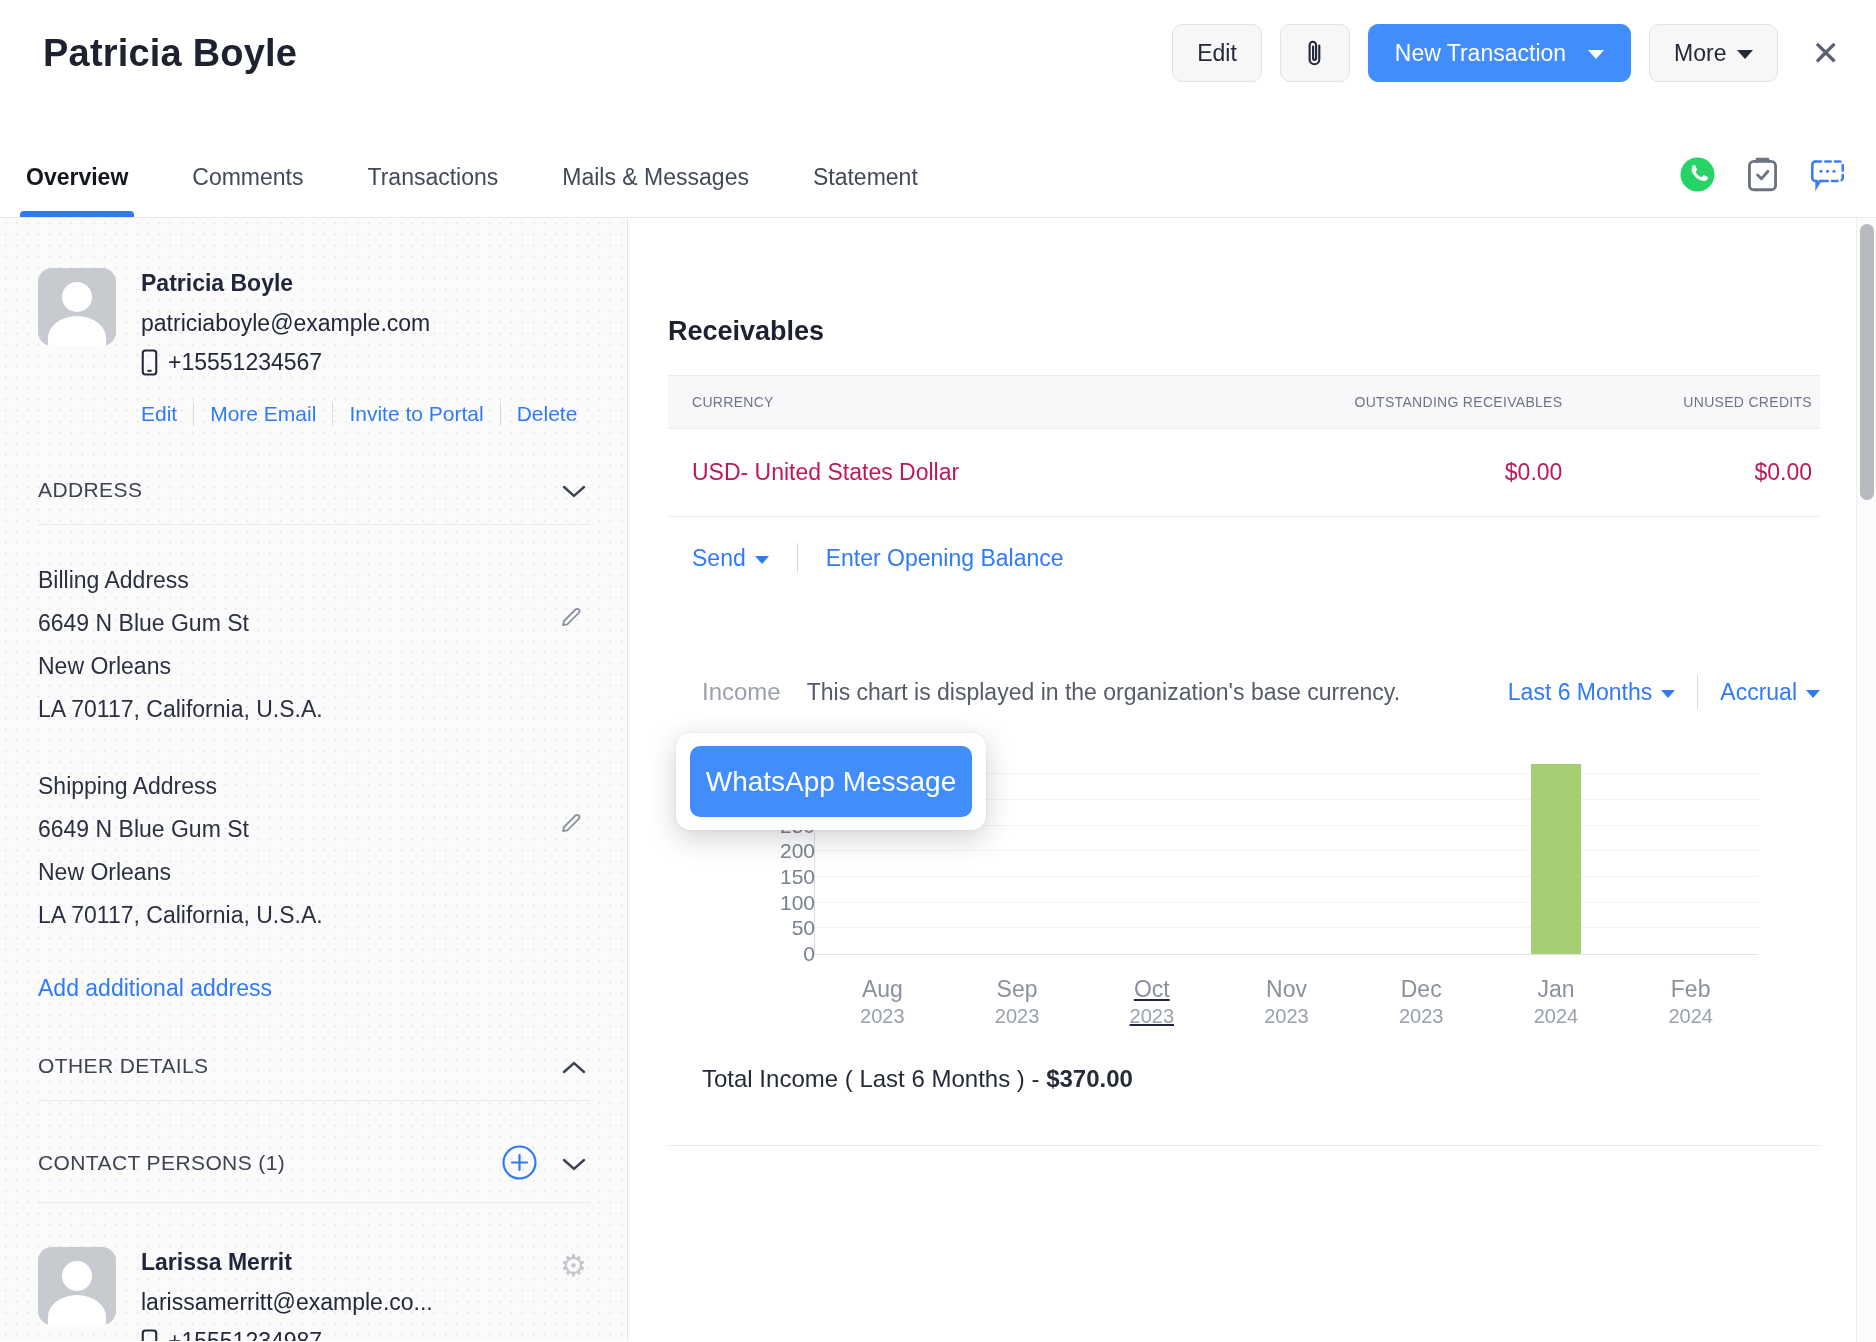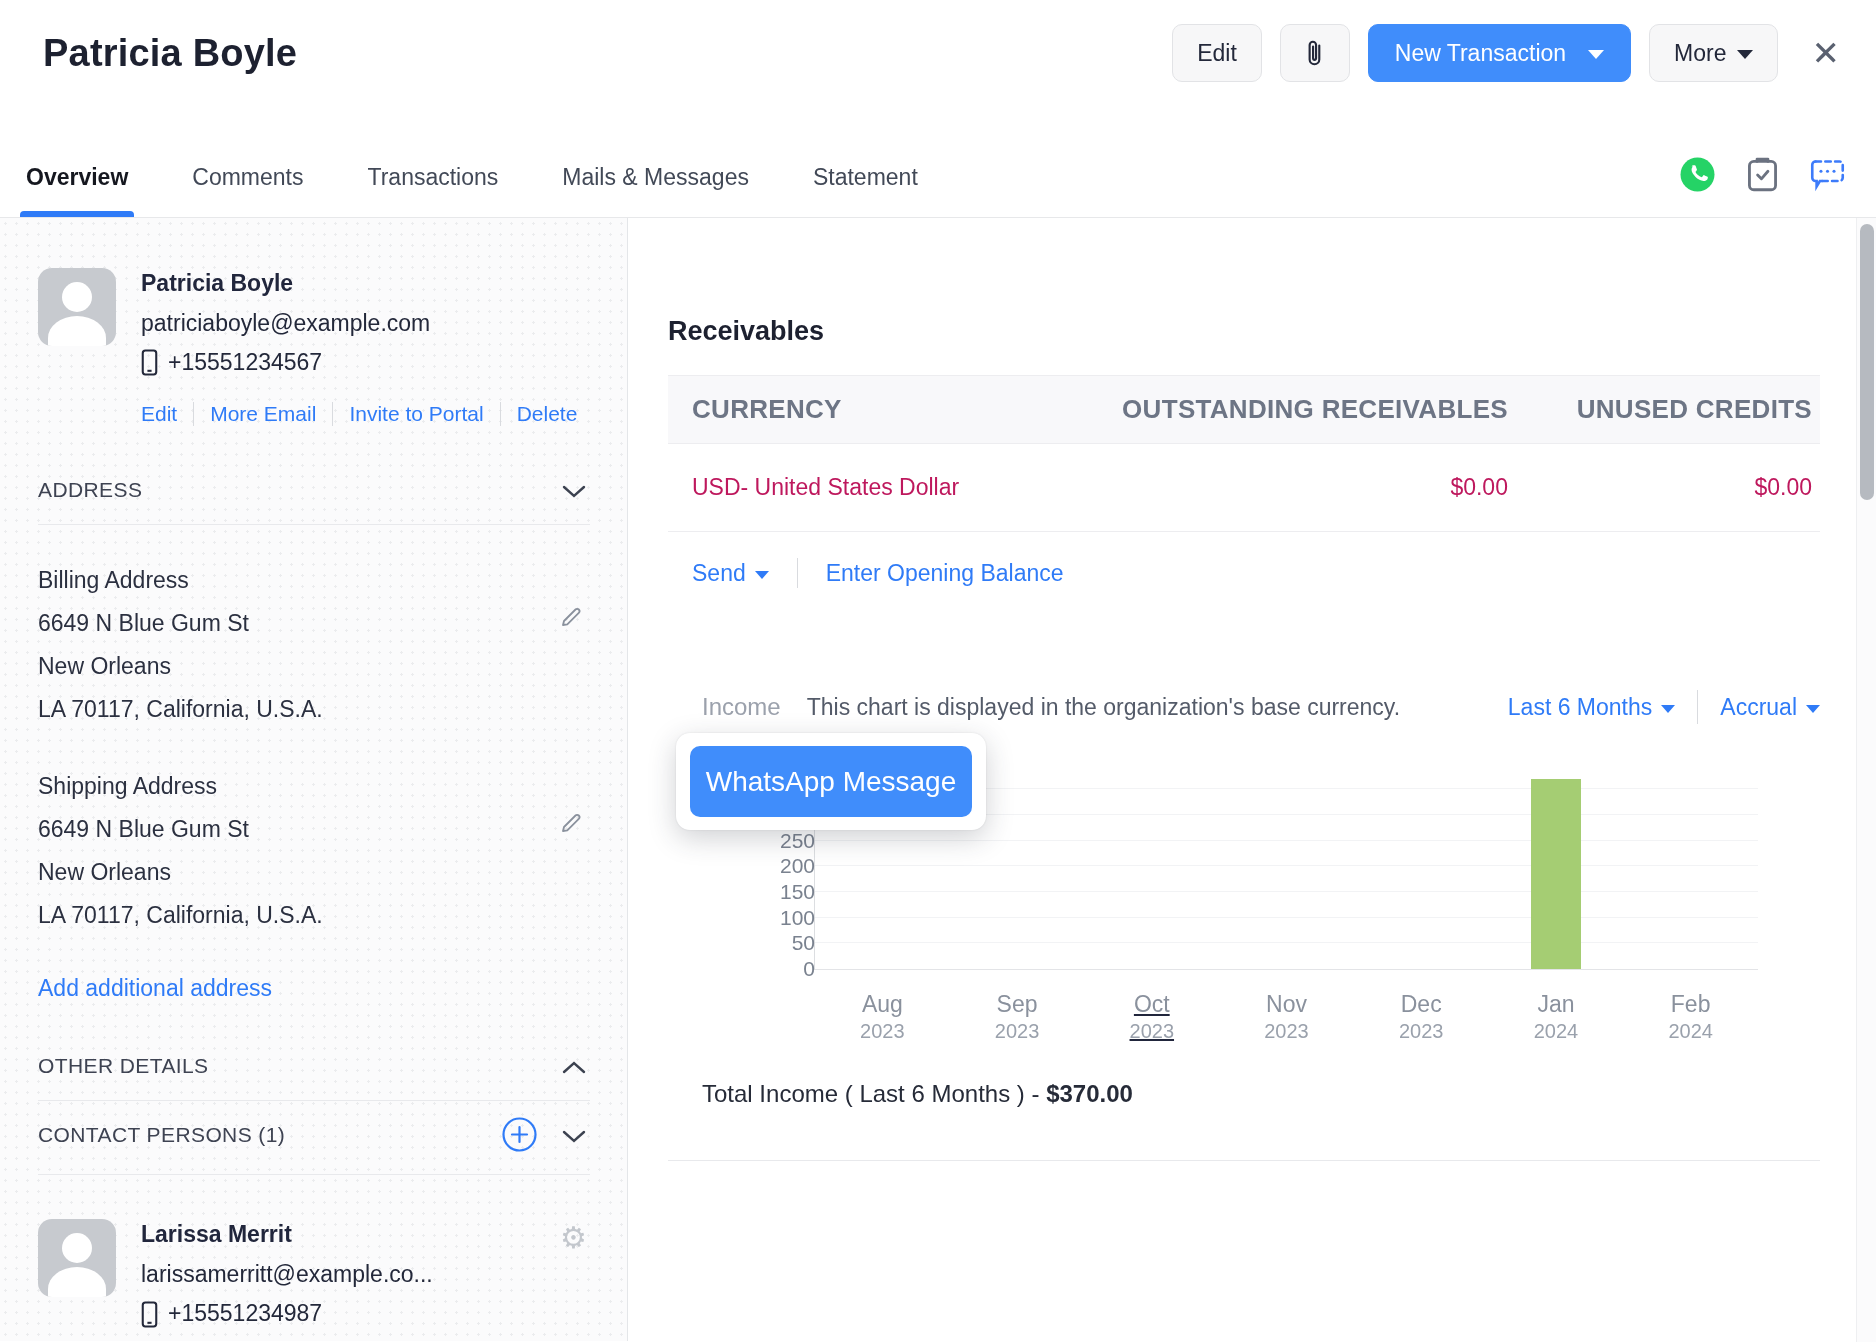--- a/index.html
+++ b/index.html
@@ -59,21 +59,21 @@
   .person-card { display:flex; gap:25px; margin-top:44px; position:relative; }
   .gear-btn { position:absolute; right:0; top:4px; background:none; border:none; cursor:pointer; font-size:30px; color:#c3c7cd; line-height:1; }
 
   
   .due-label { font-size:23px; color:#7a8294; line-height:42px; }
   .due-value { font-size:23px; color:#2b3040; line-height:42px; }
   .recv-title { font-size:27px; font-weight:700; color:#1d2130; margin-top:52px; }
 
   .recv-table { width:100%; border-collapse:collapse; margin-top:28px; }
   .recv-table thead tr { background:#f8f8fa; }
-  .recv-table th { font-size:26px; font-weight:700; color:#6d7585; letter-spacing:.3px; text-align:right; padding:18px 8px; border-top:1px solid #ededf0; border-bottom:1px solid #ededf0; }
+  .recv-table th { font-size:14px; font-weight:400; color:#6d7585; letter-spacing:.3px; text-align:right; padding:18px 8px; border-top:1px solid #ededf0; border-bottom:1px solid #ededf0; }
   .recv-table th:first-child { text-align:left; padding-left:24px; }
   .recv-table td { font-size:23px; color:#be185d; text-align:right; padding:30px 8px; border-bottom:1px solid #ededf0; }
   .recv-table td:first-child { text-align:left; padding-left:24px; }
 
   .send-row { display:flex; align-items:center; margin-top:26px; padding-left:24px; }
   .blue-link { color:#2f7bf7; font-size:23px; text-decoration:none; display:inline-flex; align-items:center; cursor:pointer; background:none; border:none; font-family:inherit; }
   .blue-link .caret { border-top-width:8px; border-left-width:7px; border-right-width:7px; margin-left:9px; }
   .send-row .sep { width:1px; height:30px; background:#d9dbdf; margin:0 28px; }
 
   .income-row { display:flex; align-items:baseline; margin-top:102px; }
@@ -241,21 +241,21 @@
     <div class="section-head">
       <span class="section-title">OTHER DETAILS</span>
       <span>
         <svg width="26" height="16" viewBox="0 0 26 16" fill="none" stroke="#3c4250" stroke-width="2.4" stroke-linecap="round">
             <polyline points="3,13 13,4 23,13"></polyline>
           </svg>
       </span>
     </div>
     <hr>
 
-    <div class="section-head" style="margin-top:16px;">
+    <div class="section-head" style="margin-top:44px;">
       <span class="section-title">CONTACT PERSONS (1)</span>
       <span class="section-head-icons">
         <span>
           <svg width="35" height="35" viewBox="0 0 35 35" fill="none" stroke="#2f7bf7" stroke-width="2.2" stroke-linecap="round">
             <circle cx="17.5" cy="17.5" r="16"></circle>
             <line x1="17.5" y1="10" x2="17.5" y2="25"></line>
             <line x1="10" y1="17.5" x2="25" y2="17.5"></line>
           </svg>
         </span>
         <span>

